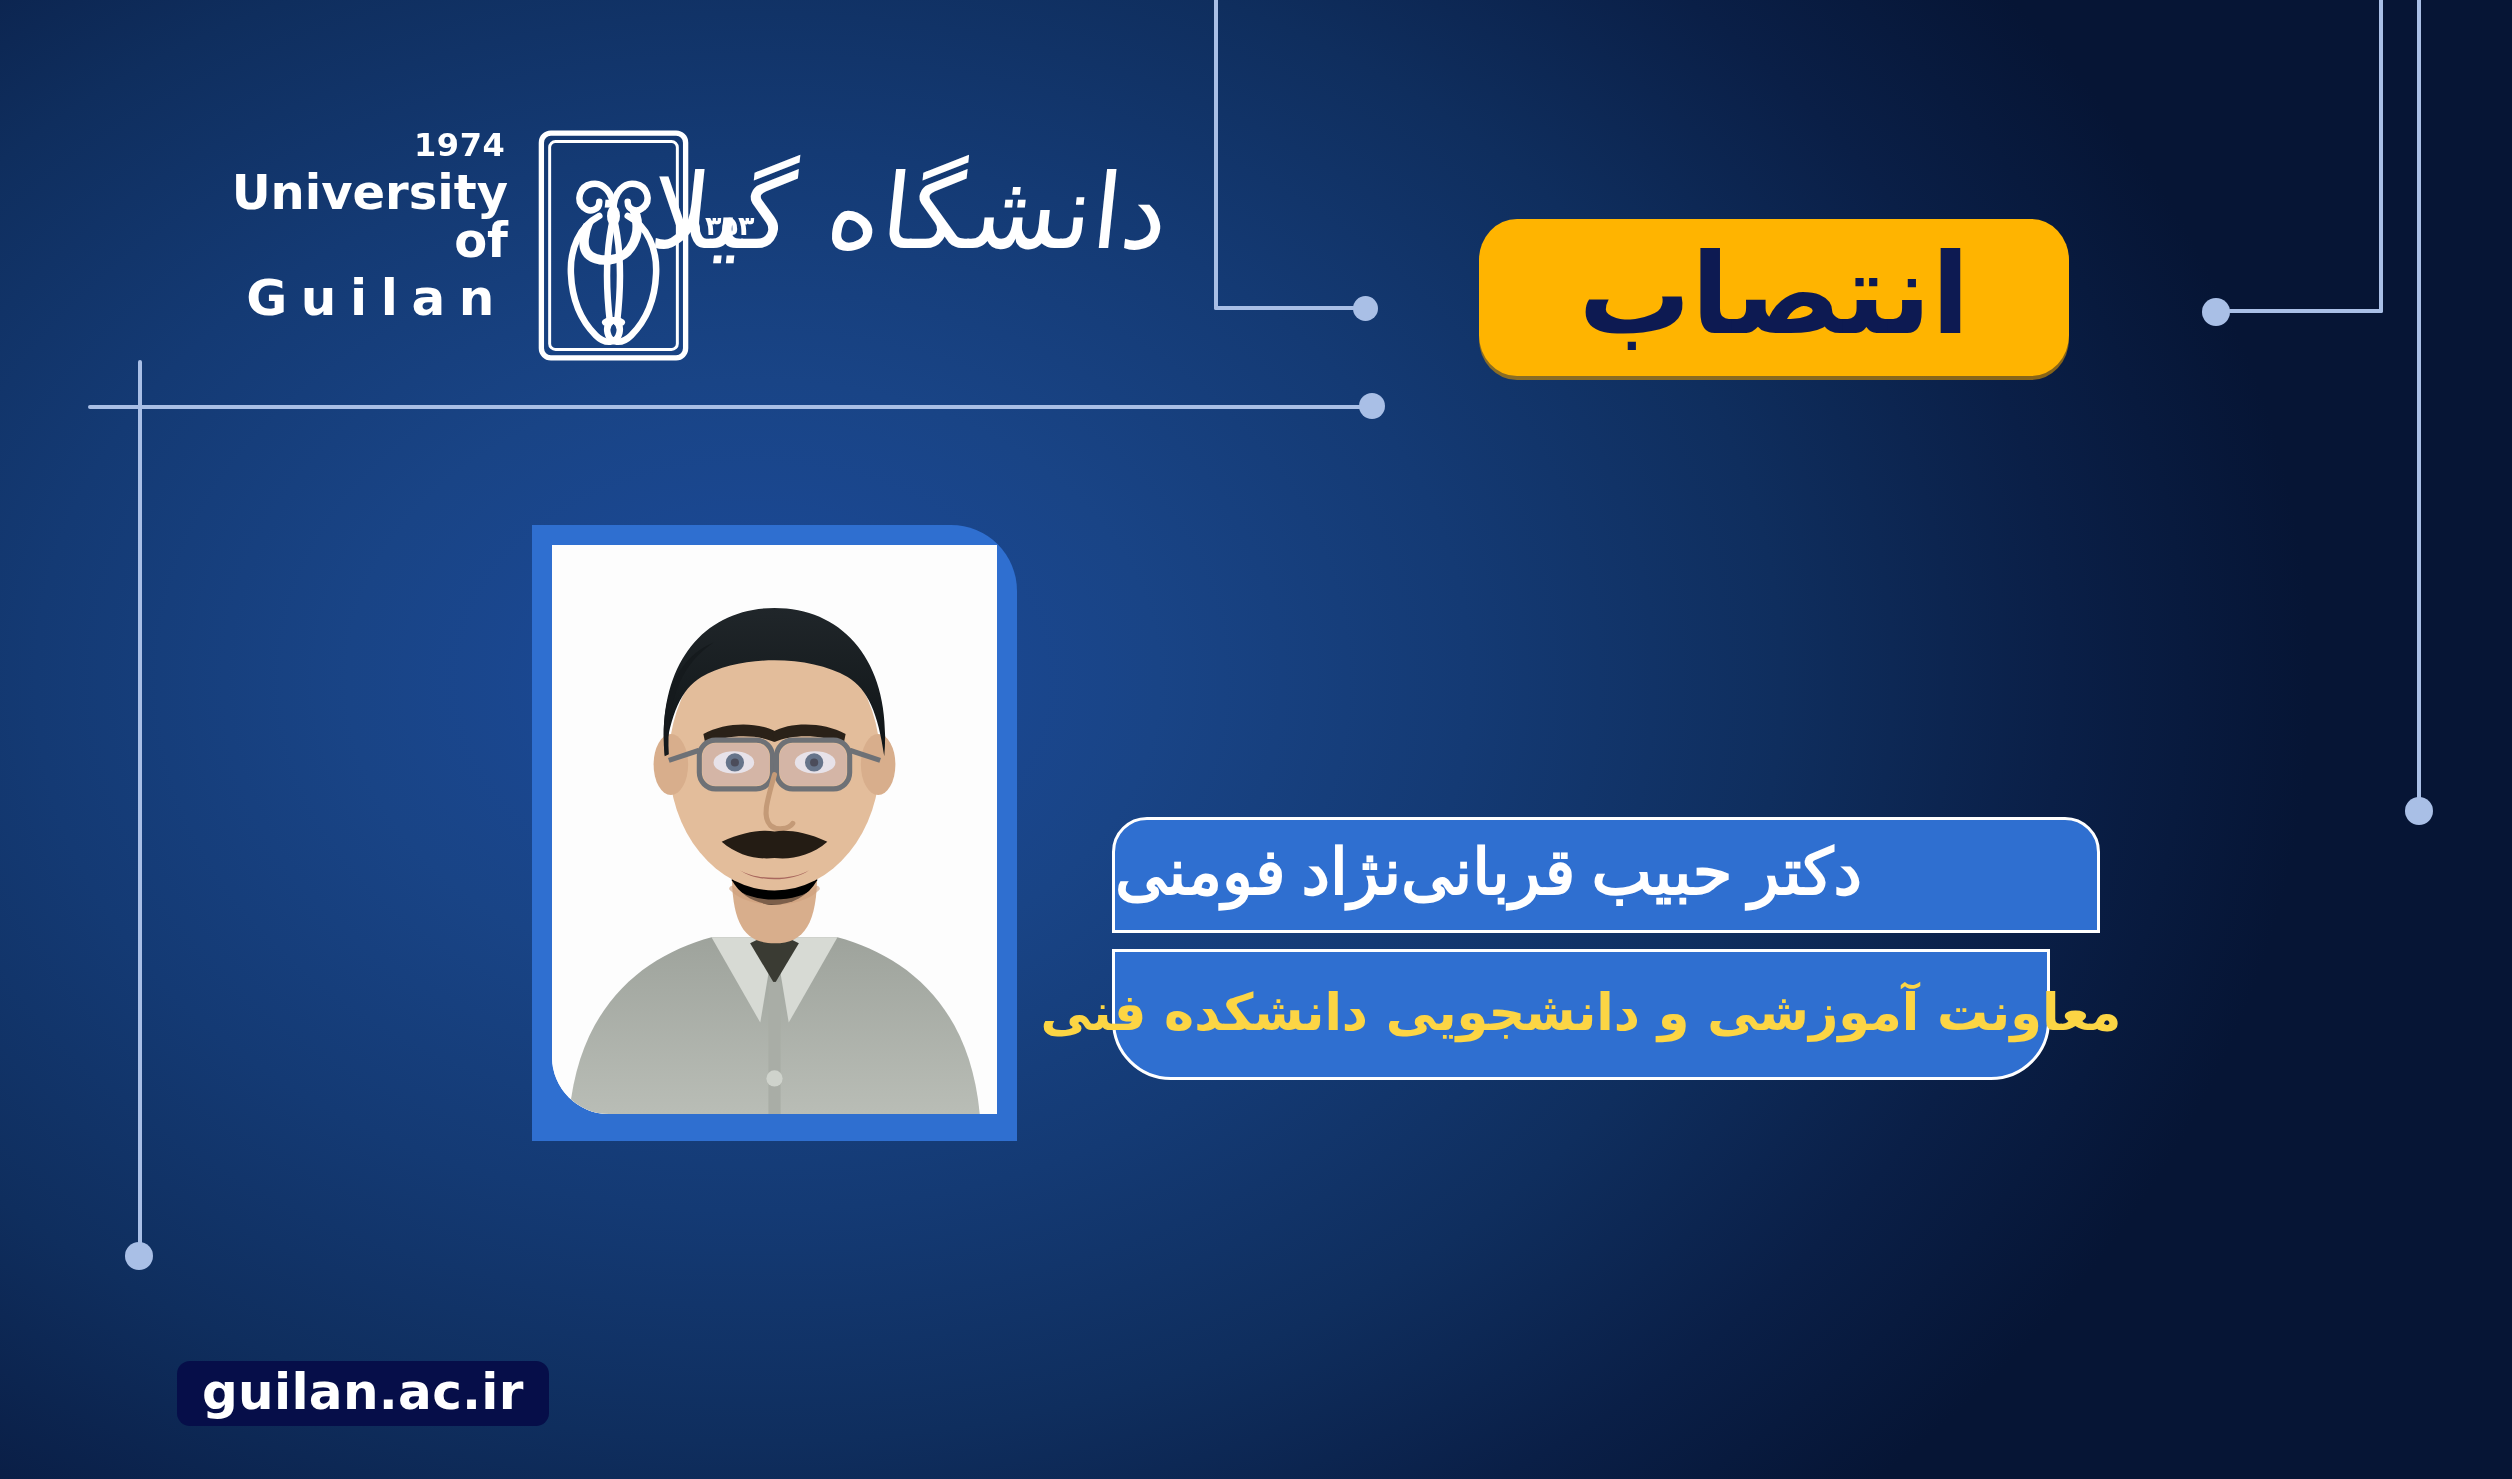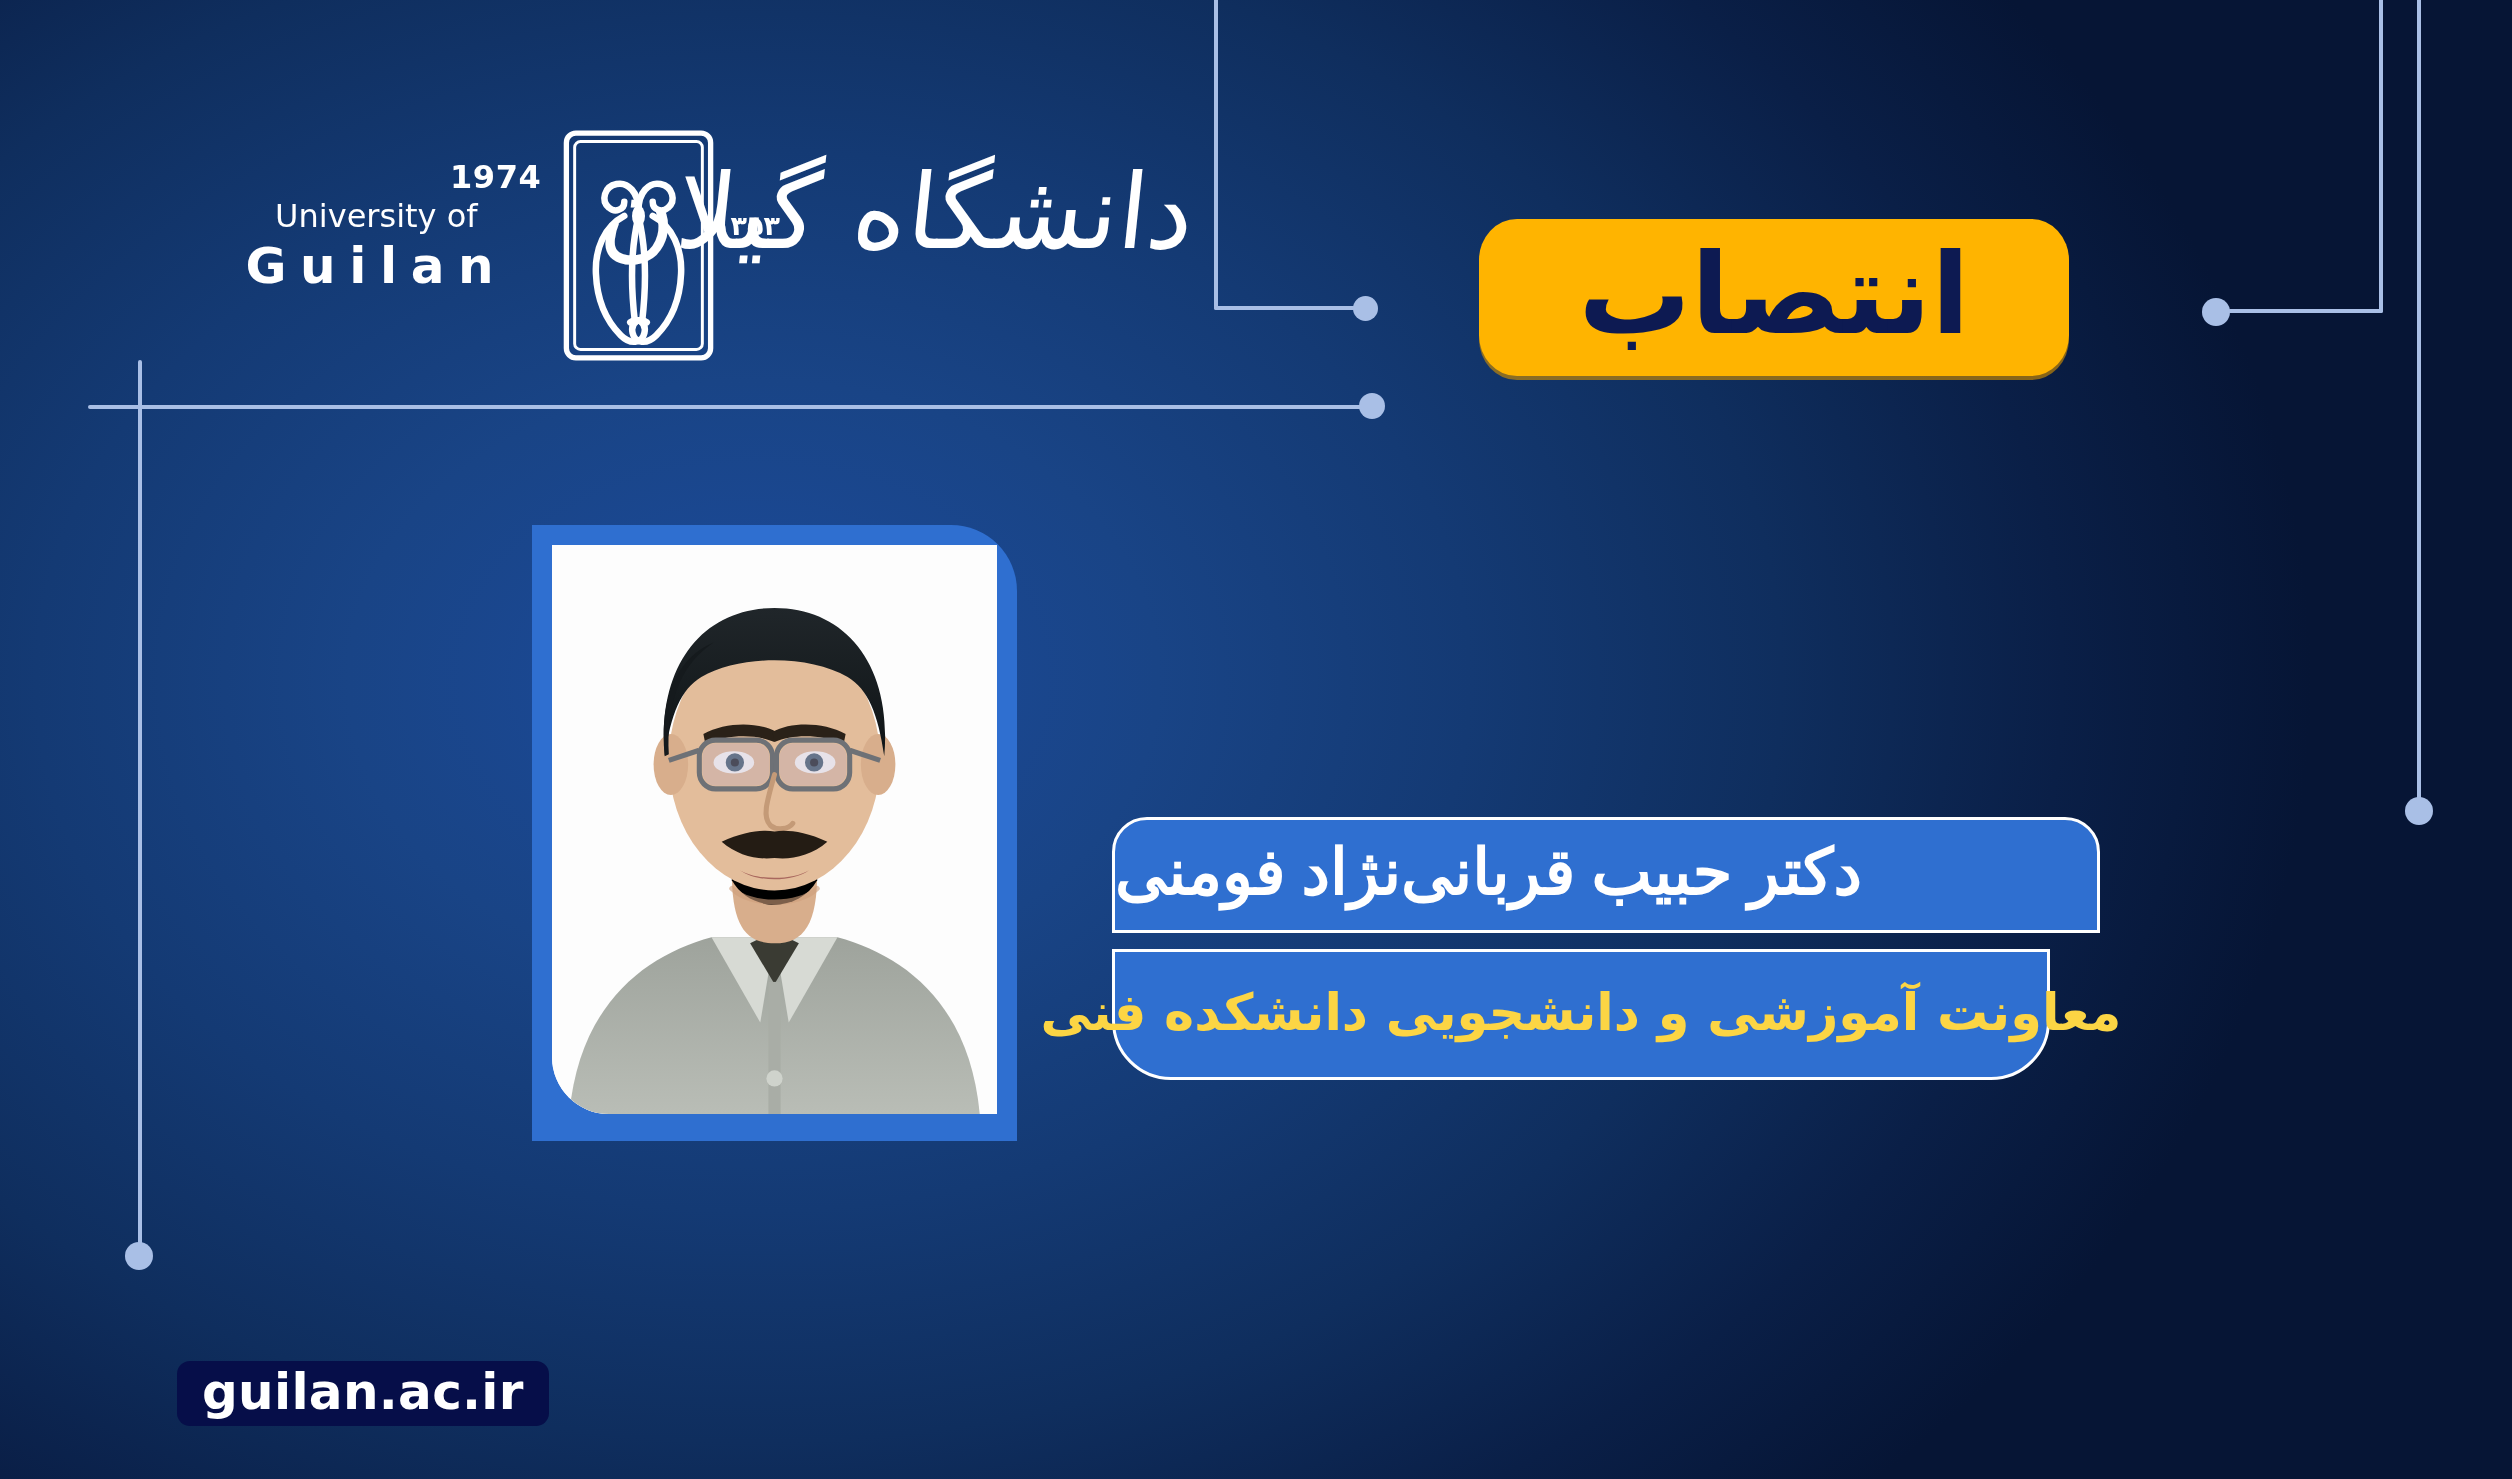--- a/index.html
+++ b/index.html
@@ -64,36 +64,35 @@
     width: 1017px;
     height: 237px;
     display: flex;
     align-items: center;
     justify-content: flex-start;
     direction: ltr;
   }
   .logo-en {
     color: #ffffff;
     line-height: 1;
-    text-align: center;
+    text-align: right;
     position: relative;
     width: 331px;
-    margin-left: 36px;
   }
   .logo-year {
     position: absolute;
     left: 237px;
     top: -39px;
     font-size: 32px;
     font-weight: 700;
     letter-spacing: 0.6px;
   }
   .logo-univ {
-    font-size: 32px;
-    font-weight: 400;
+    font-size: 48px;
+    font-weight: 700;
     letter-spacing: 0px;
     margin-bottom: 8.3px;
     padding-left: 6px;
   }
   .logo-guilan {
     font-size: 50px;
     font-weight: 700;
     letter-spacing: 13.6px;
     padding-left: 6px;
   }

